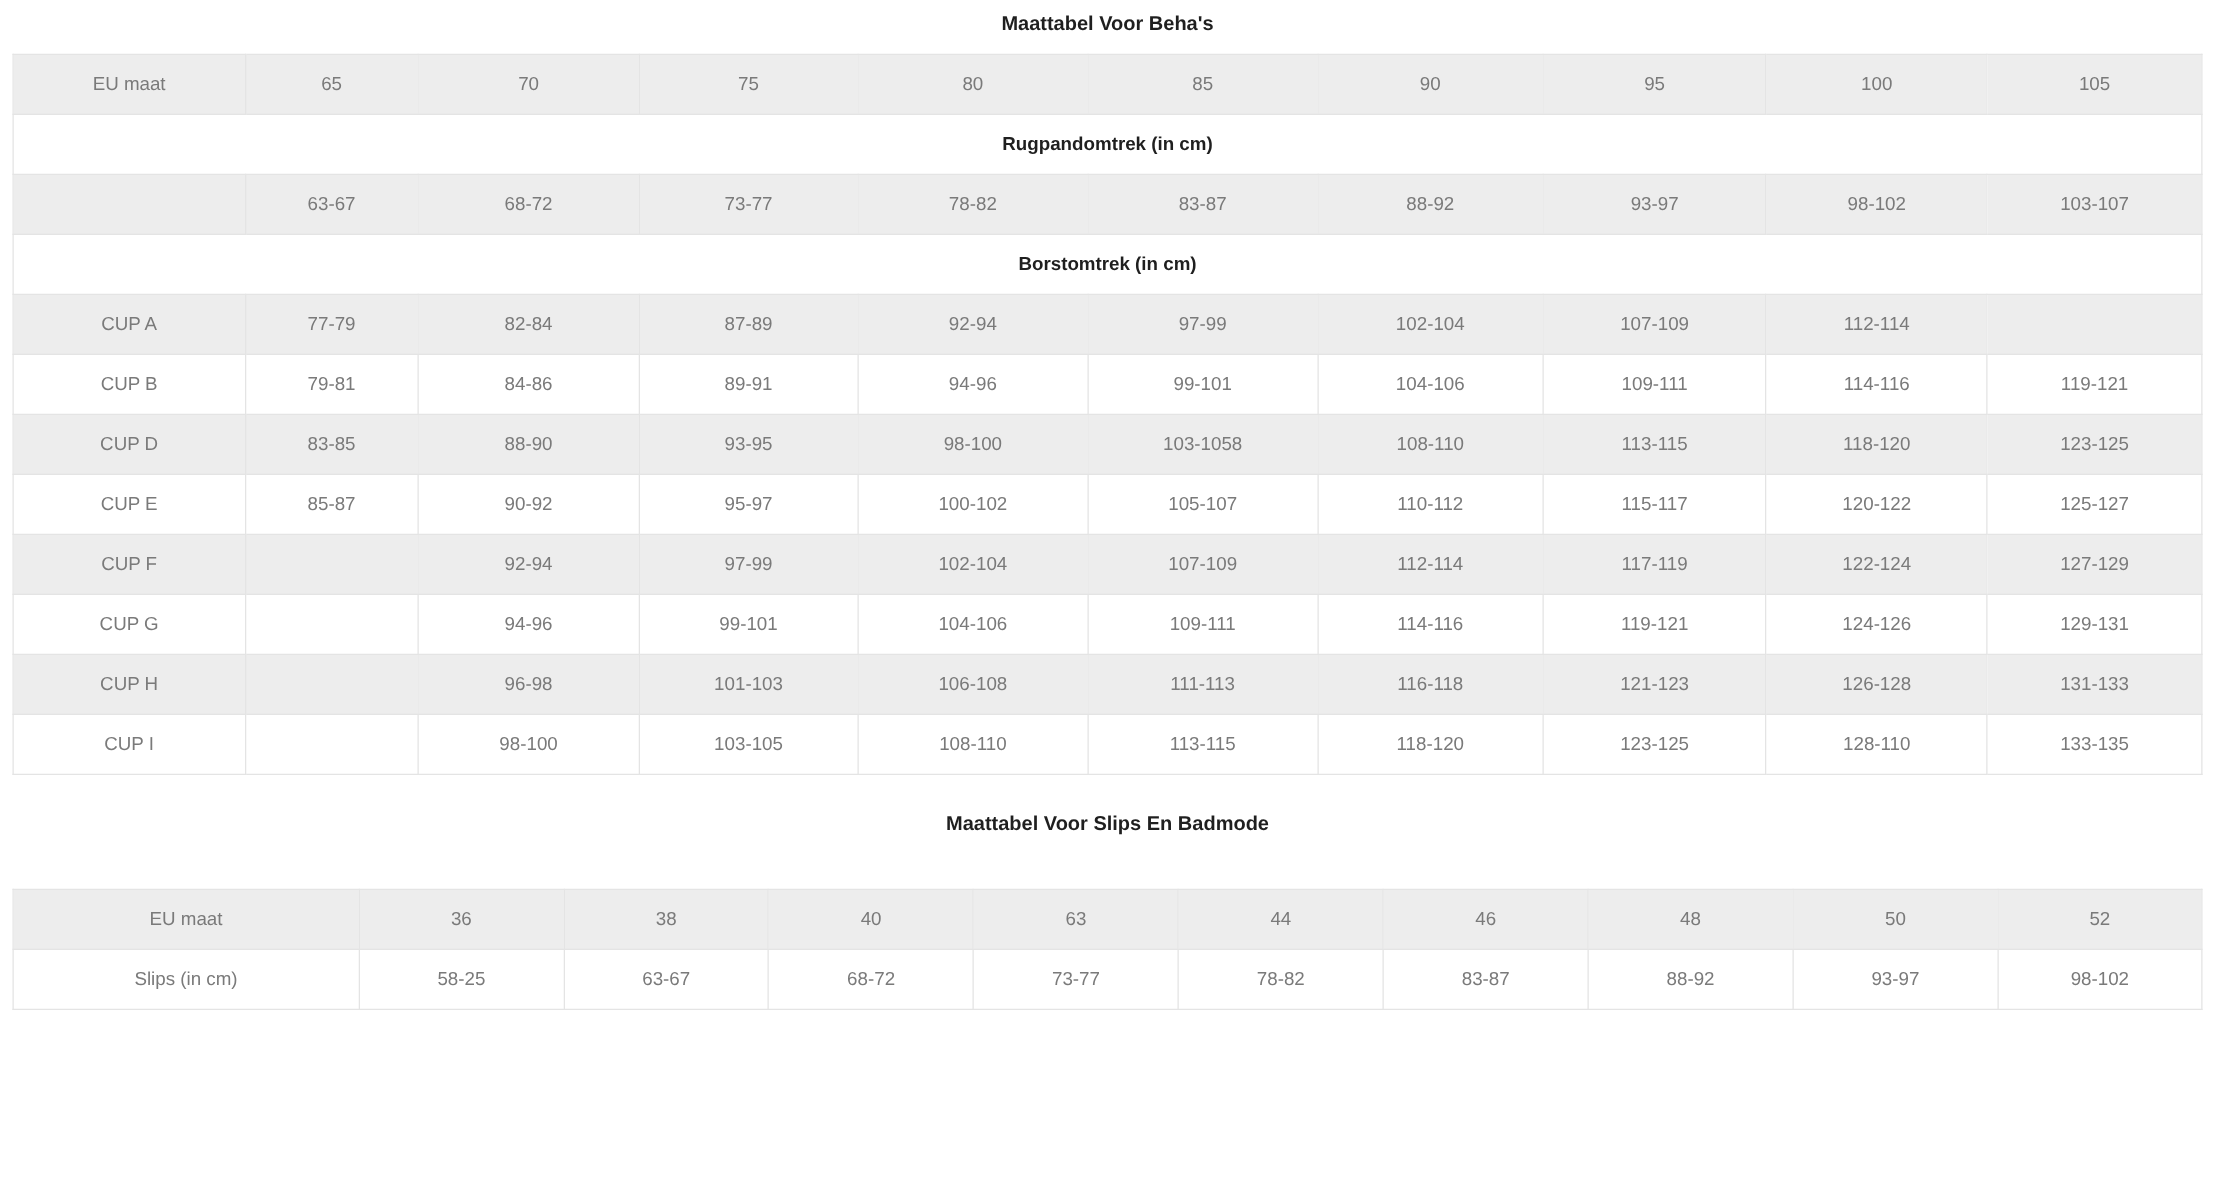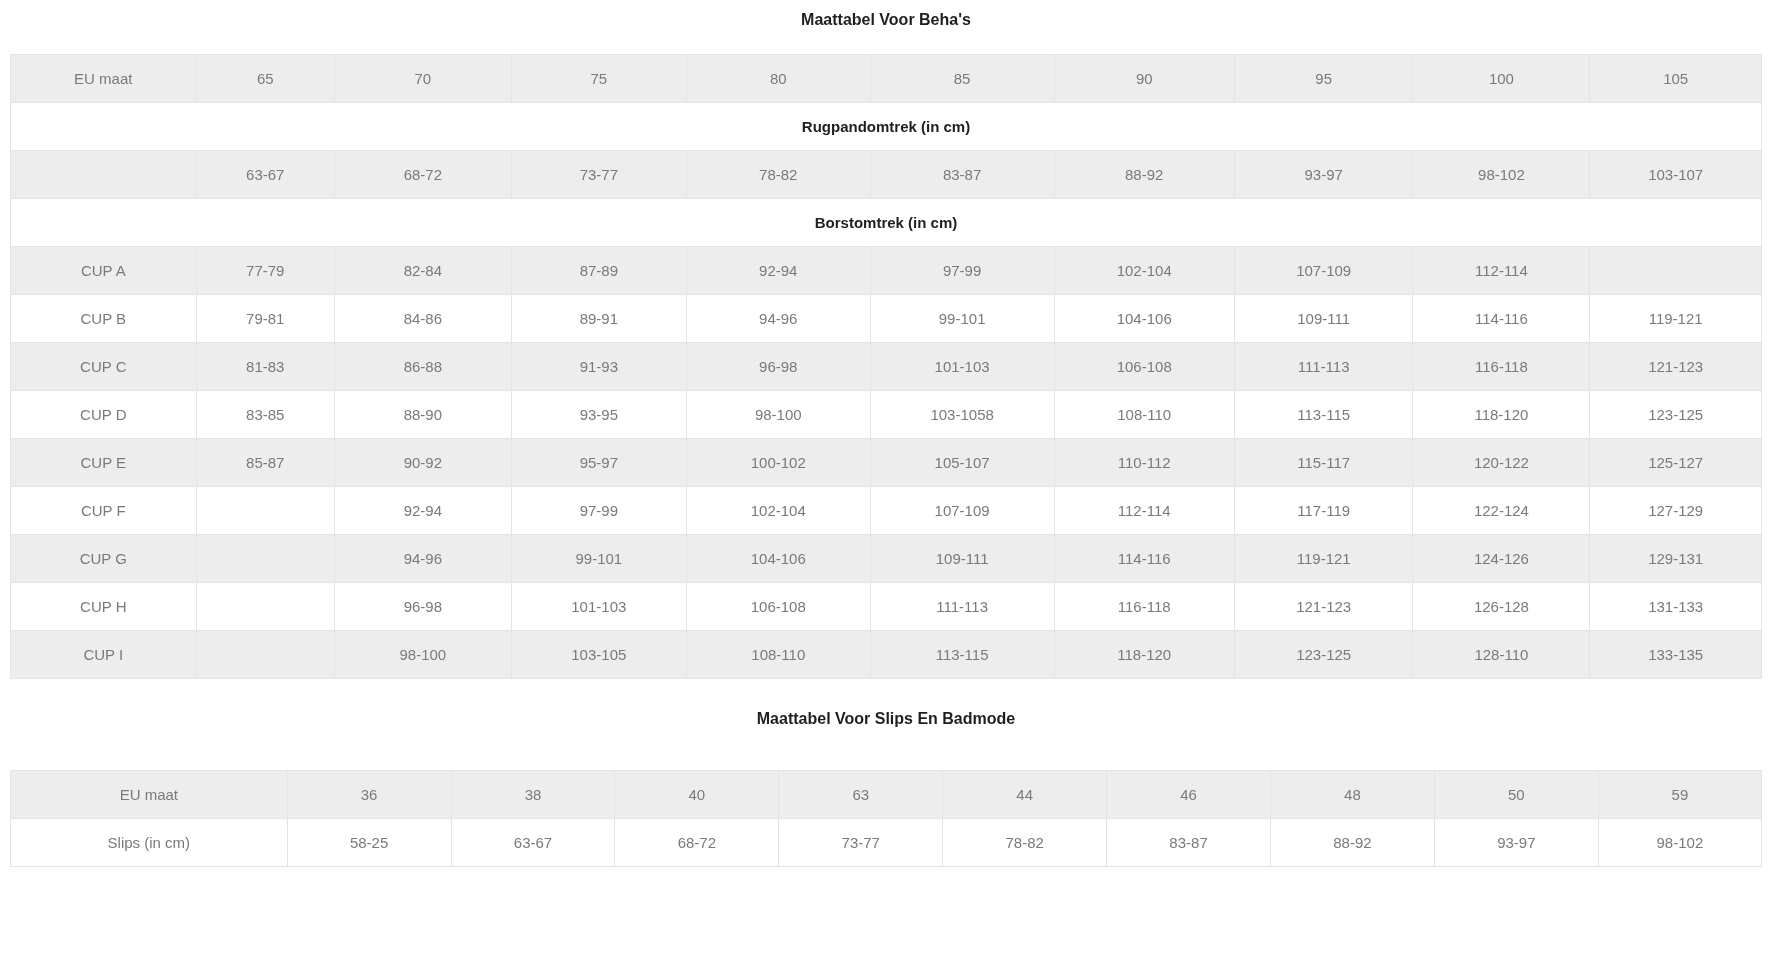--- a/index.html
+++ b/index.html
@@ -21,21 +21,21 @@
     width: 1772px;
     padding: 0 10px 10px 10px;
   }
   .tbl-title {
     font-size: 16px;
     font-weight: bold;
     color: var(--heading-text);
     text-align: center;
     line-height: 19px;
   }
-  .tbl-title.first { margin: 10px 0 25px 0; }
+  .tbl-title.first { margin: 10px 0 14px 0; }
   .tbl-title.second { margin: 30px 0 42px 0; }
   table.size-table {
     width: 100%;
     border-collapse: collapse;
     table-layout: fixed;
   }
   table.size-table td {
     border: 1px solid var(--cell-border);
     text-align: center;
     vertical-align: middle;
@@ -123,32 +123,20 @@
           <td class="value-cell">84-86</td>
           <td class="value-cell">89-91</td>
           <td class="value-cell">94-96</td>
           <td class="value-cell">99-101</td>
           <td class="value-cell">104-106</td>
           <td class="value-cell">109-111</td>
           <td class="value-cell">114-116</td>
           <td class="value-cell">119-121</td>
         </tr>
         <tr>
-          <td class="label-cell">CUP C</td>
-          <td class="value-cell">81-83</td>
-          <td class="value-cell">86-88</td>
-          <td class="value-cell">91-93</td>
-          <td class="value-cell">96-98</td>
-          <td class="value-cell">101-103</td>
-          <td class="value-cell">106-108</td>
-          <td class="value-cell">111-113</td>
-          <td class="value-cell">116-118</td>
-          <td class="value-cell">121-123</td>
-        </tr>
-        <tr>
           <td class="label-cell">CUP D</td>
           <td class="value-cell">83-85</td>
           <td class="value-cell">88-90</td>
           <td class="value-cell">93-95</td>
           <td class="value-cell">98-100</td>
           <td class="value-cell">103-1058</td>
           <td class="value-cell">108-110</td>
           <td class="value-cell">113-115</td>
           <td class="value-cell">118-120</td>
           <td class="value-cell">123-125</td>
@@ -235,21 +223,21 @@
         <tr>
           <td class="label-cell">EU maat</td>
           <td class="value-cell">36</td>
           <td class="value-cell">38</td>
           <td class="value-cell">40</td>
           <td class="value-cell">63</td>
           <td class="value-cell">44</td>
           <td class="value-cell">46</td>
           <td class="value-cell">48</td>
           <td class="value-cell">50</td>
-          <td class="value-cell">59</td>
+          <td class="value-cell">52</td>
         </tr>
         <tr>
           <td class="label-cell">Slips (in cm)</td>
           <td class="value-cell">58-25</td>
           <td class="value-cell">63-67</td>
           <td class="value-cell">68-72</td>
           <td class="value-cell">73-77</td>
           <td class="value-cell">78-82</td>
           <td class="value-cell">83-87</td>
           <td class="value-cell">88-92</td>

